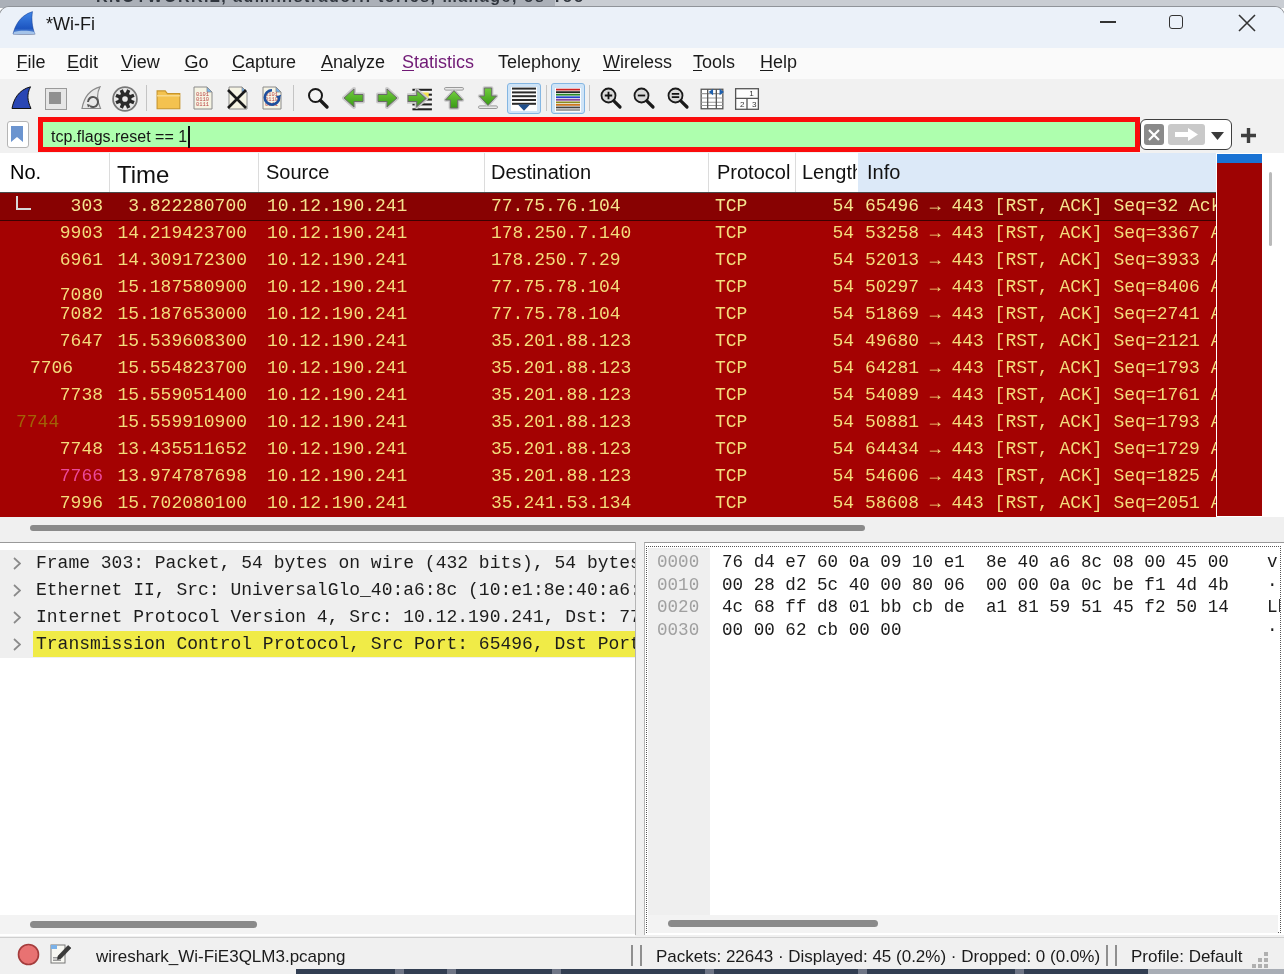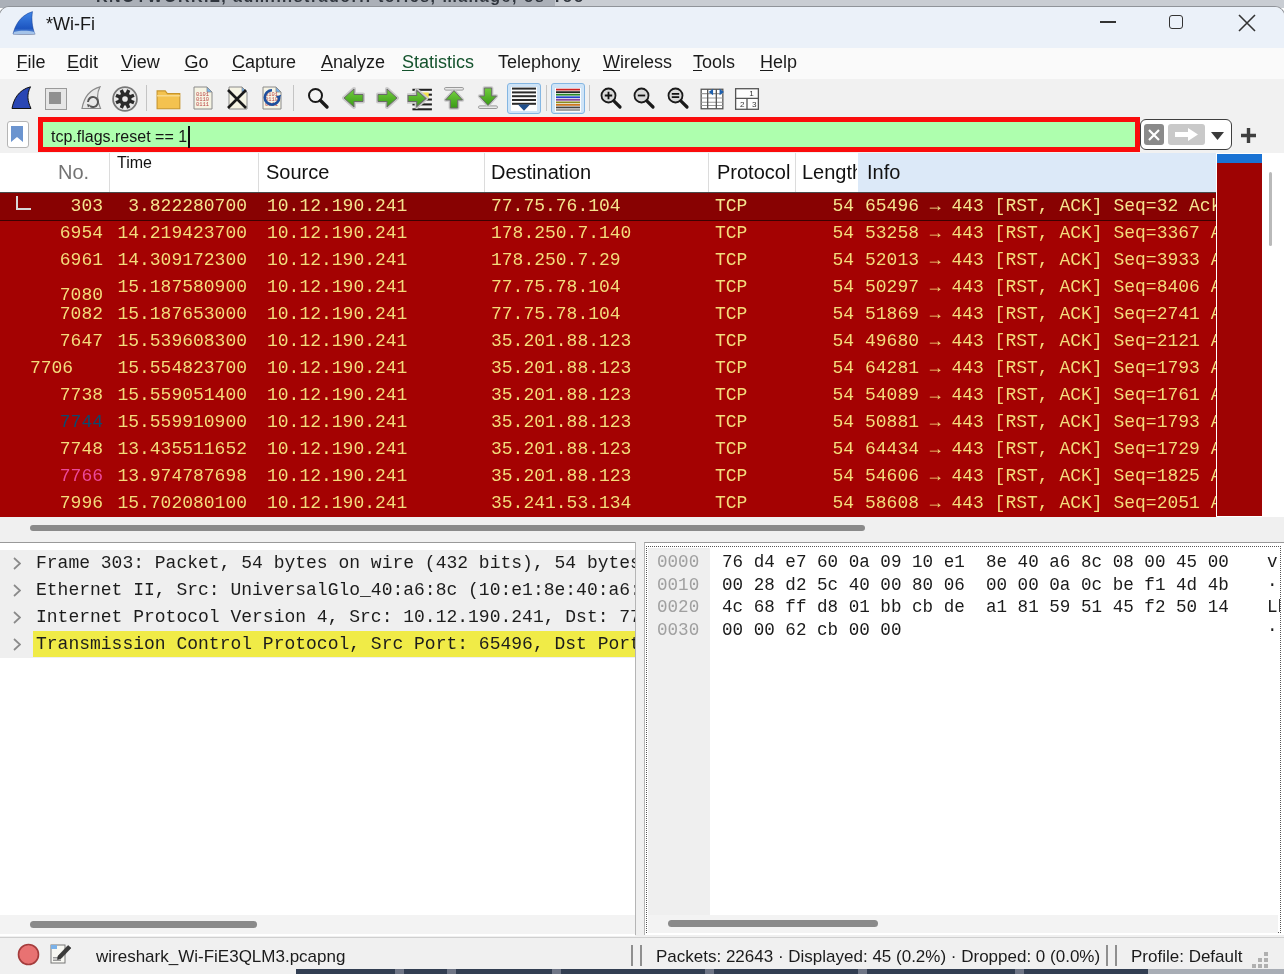--- a/index.html
+++ b/index.html
@@ -39,21 +39,21 @@
 </svg>
 
 <div class="abs" style="left:0;top:48px;width:1284px;height:31px;background:#fafafa;"></div>
 <div id="menubar">
     <div class="abs" style="left:16.5px;top:52px;font-size:18px;color:#1a1a1a;"><span style="text-decoration:underline;text-underline-offset:2px;">F</span>ile</div>
     <div class="abs" style="left:67px;top:52px;font-size:18px;color:#1a1a1a;"><span style="text-decoration:underline;text-underline-offset:2px;">E</span>dit</div>
     <div class="abs" style="left:121px;top:52px;font-size:18px;color:#1a1a1a;"><span style="text-decoration:underline;text-underline-offset:2px;">V</span>iew</div>
     <div class="abs" style="left:184.5px;top:52px;font-size:18px;color:#1a1a1a;"><span style="text-decoration:underline;text-underline-offset:2px;">G</span>o</div>
     <div class="abs" style="left:232px;top:52px;font-size:18px;color:#1a1a1a;"><span style="text-decoration:underline;text-underline-offset:2px;">C</span>apture</div>
     <div class="abs" style="left:321px;top:52px;font-size:18px;color:#1a1a1a;"><span style="text-decoration:underline;text-underline-offset:2px;">A</span>nalyze</div>
-    <div class="abs" style="left:402px;top:52px;font-size:18px;color:#14532d;"><span style="text-decoration:underline;text-underline-offset:2px;">S</span>tatistics</div>
+    <div class="abs" style="left:402px;top:52px;font-size:18px;color:#701a75;"><span style="text-decoration:underline;text-underline-offset:2px;">S</span>tatistics</div>
     <div class="abs" style="left:498px;top:52px;font-size:18px;color:#1a1a1a;">Telephon<span style="text-decoration:underline;text-underline-offset:2px;">y</span></div>
     <div class="abs" style="left:603px;top:52px;font-size:18px;color:#1a1a1a;"><span style="text-decoration:underline;text-underline-offset:2px;">W</span>ireless</div>
     <div class="abs" style="left:693px;top:52px;font-size:18px;color:#1a1a1a;"><span style="text-decoration:underline;text-underline-offset:2px;">T</span>ools</div>
     <div class="abs" style="left:760px;top:52px;font-size:18px;color:#1a1a1a;"><span style="text-decoration:underline;text-underline-offset:2px;">H</span>elp</div>
   </div>
 
 <div class="abs" style="left:0;top:79px;width:1284px;height:38px;background:#f1f1f1;"></div>
 <div id="toolbar">
     <svg class="abs" style="left:10px;top:86px;" width="24" height="24" viewBox="0 0 24 24">
       <path d="M2,22.5 C3.5,14 8,4 20.5,0.8 C16.5,8.5 17.5,15 21,22.5 Z" fill="#2946b4" stroke="#111" stroke-width="1"></path>
@@ -264,22 +264,22 @@
 <svg class="abs" style="left:1211px;top:132px;" width="13" height="8" viewBox="0 0 13 8">
     <path d="M0,0 h13 l-6.5,8 z" fill="#3a3a3a"></path>
   </svg>
 <svg class="abs" style="left:1240px;top:127px;" width="17" height="17" viewBox="0 0 17 17">
     <path d="M8.5,1 v15 M1,8.5 h15" stroke="#3f3f3f" stroke-width="3.4"></path>
   </svg>
 
 <div class="abs" style="left:0;top:153px;width:1284px;height:40px;background:#fff;"></div>
 <div class="abs" style="left:858px;top:153px;width:358px;height:40px;background:#dce9f8;"></div>
 <div id="pheader">
-    <div class="abs" style="left:10px;top:161px;font-size:20px;color:#737373;margin-left:48px;">No.</div>
-    <div class="abs" style="left:117px;top:154px;font-size:16px;color:#111;">Time</div>
+    <div class="abs" style="left:10px;top:161px;font-size:20px;color:#000000;">No.</div>
+    <div class="abs" style="left:117px;top:161px;font-size:24px;color:#111;">Time</div>
     <div class="abs" style="left:266px;top:161px;font-size:20px;color:#111;">Source</div>
     <div class="abs" style="left:491px;top:161px;font-size:20px;color:#111;">Destination</div>
     <div class="abs" style="left:717px;top:161px;font-size:20px;color:#111;">Protocol</div>
     <div class="abs" style="left:867px;top:161px;font-size:20px;color:#111;">Info</div>
     <div class="abs" style="left:802px;top:161px;width:55px;overflow:hidden;font-size:20px;color:#111;">Length</div>
     <div class="abs" style="left:109px;top:153px;width:1px;height:39px;background:#dcdcdc;"></div>
     <div class="abs" style="left:258px;top:153px;width:1px;height:39px;background:#dcdcdc;"></div>
     <div class="abs" style="left:484px;top:153px;width:1px;height:39px;background:#dcdcdc;"></div>
     <div class="abs" style="left:708px;top:153px;width:1px;height:39px;background:#dcdcdc;"></div>
     <div class="abs" style="left:795px;top:153px;width:1px;height:39px;background:#dcdcdc;"></div>
@@ -289,21 +289,21 @@
 <div id="prows">
     <div class="abs" style="left:0;top:193px;width:1216px;height:27px;background:#880202;"></div>
     <div class="abs mono row" style="top:193px;left:0;width:103px;text-align:right;color:#f5e48e;">303</div>
     <div class="abs mono row" style="top:193px;left:0;width:247px;text-align:right;color:#f5e48e;">3.822280700</div>
     <div class="abs mono row" style="top:193px;left:267px;color:#f5e48e;">10.12.190.241</div>
     <div class="abs mono row" style="top:193px;left:491px;color:#f5e48e;">77.75.76.104</div>
     <div class="abs mono row" style="top:193px;left:715px;color:#f5e48e;">TCP</div>
     <div class="abs mono row" style="top:193px;left:790px;width:64px;text-align:right;color:#f5e48e;">54</div>
     <div class="abs mono row" style="top:193px;left:865px;width:351px;overflow:hidden;color:#f5e48e;">65496 → 443 [RST, ACK] Seq=32 Ack=1</div>
     <div class="abs" style="left:0;top:220px;width:1216px;height:27px;background:#a40202;"></div>
-    <div class="abs mono row" style="top:220px;left:0;width:103px;text-align:right;color:#f3dc7c;">6954</div>
+    <div class="abs mono row" style="top:220px;left:0;width:103px;text-align:right;color:#f3dc7c;">9903</div>
     <div class="abs mono row" style="top:220px;left:0;width:247px;text-align:right;color:#f3dc7c;">14.219423700</div>
     <div class="abs mono row" style="top:220px;left:267px;color:#f3dc7c;">10.12.190.241</div>
     <div class="abs mono row" style="top:220px;left:491px;color:#f3dc7c;">178.250.7.140</div>
     <div class="abs mono row" style="top:220px;left:715px;color:#f3dc7c;">TCP</div>
     <div class="abs mono row" style="top:220px;left:790px;width:64px;text-align:right;color:#f3dc7c;">54</div>
     <div class="abs mono row" style="top:220px;left:865px;width:351px;overflow:hidden;color:#f3dc7c;">53258 → 443 [RST, ACK] Seq=3367 Ack</div>
     <div class="abs" style="left:0;top:247px;width:1216px;height:27px;background:#a40202;"></div>
     <div class="abs mono row" style="top:247px;left:0;width:103px;text-align:right;color:#f3dc7c;">6961</div>
     <div class="abs mono row" style="top:247px;left:0;width:247px;text-align:right;color:#f3dc7c;">14.309172300</div>
     <div class="abs mono row" style="top:247px;left:267px;color:#f3dc7c;">10.12.190.241</div>
@@ -345,21 +345,21 @@
     <div class="abs mono row" style="top:355px;left:865px;width:351px;overflow:hidden;color:#f3dc7c;">64281 → 443 [RST, ACK] Seq=1793 Ack</div>
     <div class="abs" style="left:0;top:382px;width:1216px;height:27px;background:#a40202;"></div>
     <div class="abs mono row" style="top:382px;left:0;width:103px;text-align:right;color:#f3dc7c;">7738</div>
     <div class="abs mono row" style="top:382px;left:0;width:247px;text-align:right;color:#f3dc7c;">15.559051400</div>
     <div class="abs mono row" style="top:382px;left:267px;color:#f3dc7c;">10.12.190.241</div>
     <div class="abs mono row" style="top:382px;left:491px;color:#f3dc7c;">35.201.88.123</div>
     <div class="abs mono row" style="top:382px;left:715px;color:#f3dc7c;">TCP</div>
     <div class="abs mono row" style="top:382px;left:790px;width:64px;text-align:right;color:#f3dc7c;">54</div>
     <div class="abs mono row" style="top:382px;left:865px;width:351px;overflow:hidden;color:#f3dc7c;">54089 → 443 [RST, ACK] Seq=1761 Ack</div>
     <div class="abs" style="left:0;top:409px;width:1216px;height:27px;background:#a40202;"></div>
-    <div class="abs mono row" style="top:409px;left:0;width:103px;text-align:right;color:#0c4a6e;">7744</div>
+    <div class="abs mono row" style="top:409px;left:16px;width:103px;text-align:left;color:#a16207;">7744</div>
     <div class="abs mono row" style="top:409px;left:0;width:247px;text-align:right;color:#f3dc7c;">15.559910900</div>
     <div class="abs mono row" style="top:409px;left:267px;color:#f3dc7c;">10.12.190.241</div>
     <div class="abs mono row" style="top:409px;left:491px;color:#f3dc7c;">35.201.88.123</div>
     <div class="abs mono row" style="top:409px;left:715px;color:#f3dc7c;">TCP</div>
     <div class="abs mono row" style="top:409px;left:790px;width:64px;text-align:right;color:#f3dc7c;">54</div>
     <div class="abs mono row" style="top:409px;left:865px;width:351px;overflow:hidden;color:#f3dc7c;">50881 → 443 [RST, ACK] Seq=1793 Ack</div>
     <div class="abs" style="left:0;top:436px;width:1216px;height:27px;background:#a40202;"></div>
     <div class="abs mono row" style="top:436px;left:0;width:103px;text-align:right;color:#f3dc7c;">7748</div>
     <div class="abs mono row" style="top:436px;left:0;width:247px;text-align:right;color:#f3dc7c;">13.435511652</div>
     <div class="abs mono row" style="top:436px;left:267px;color:#f3dc7c;">10.12.190.241</div>

